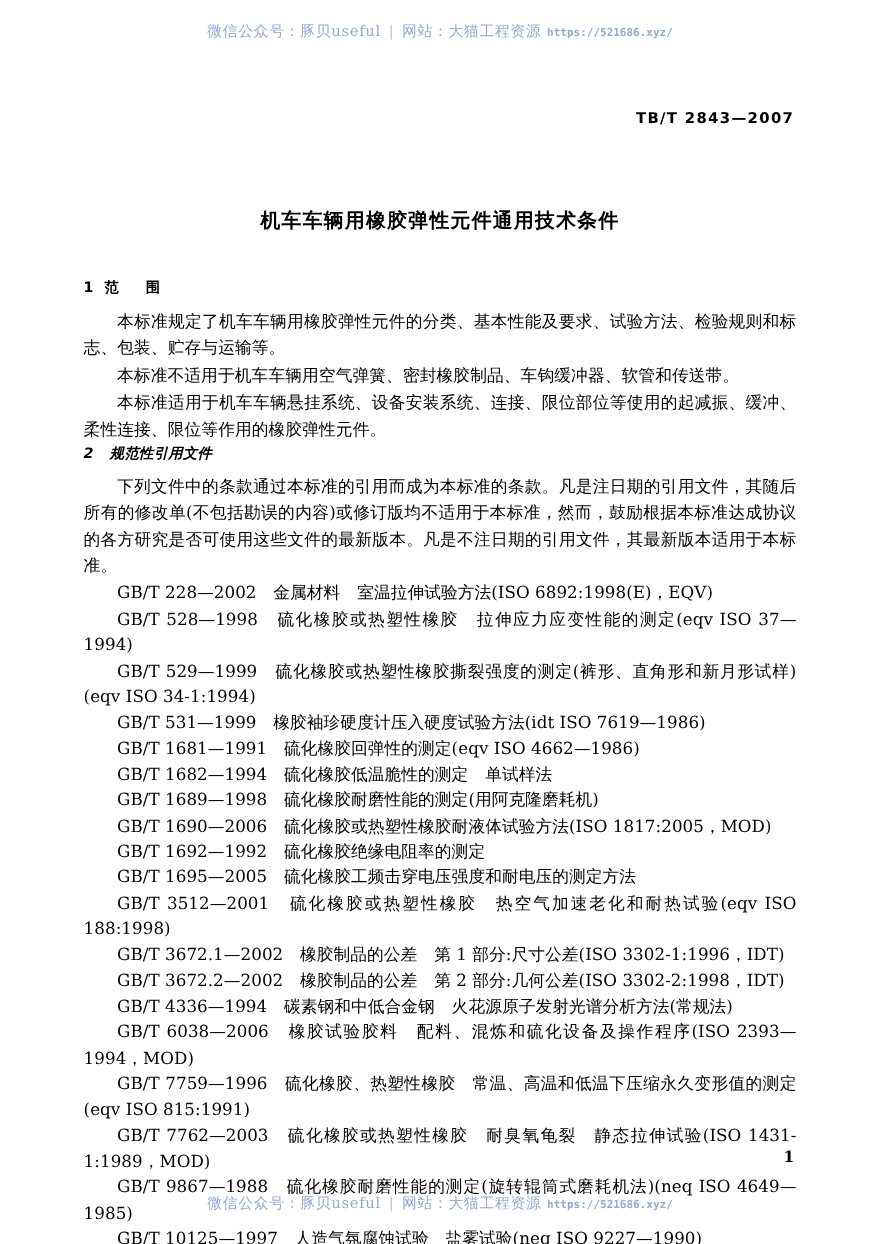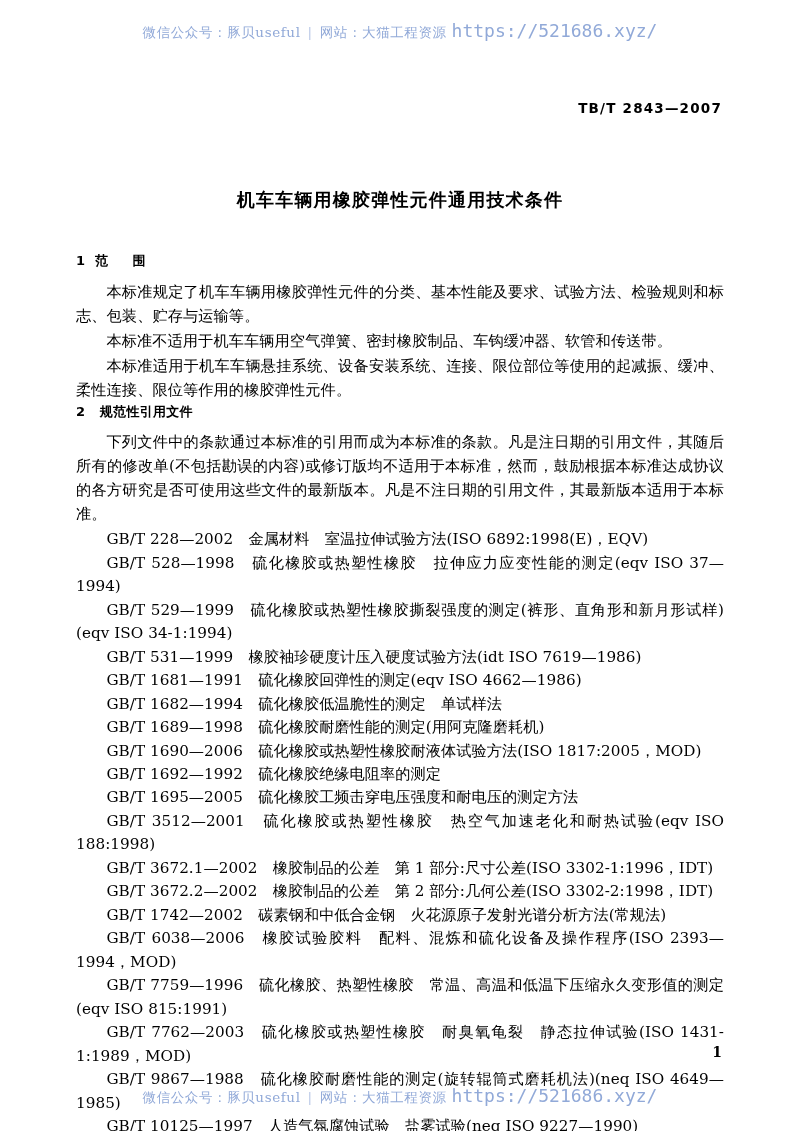--- a/index.html
+++ b/index.html
@@ -33,22 +33,23 @@
     white-space: nowrap;
   }
   .watermark-top { top: 20px; }
   .watermark-bottom { top: 1085px; }
   .watermark .wm-sep {
     color: #b7c6e6;
     padding: 0 7px;
   }
   .watermark .wm-url {
     font-family: "DejaVu Sans Mono", "Liberation Mono", monospace;
-    font-size: 18px;
+    font-size: 10px;
     letter-spacing: 0px;
+    font-weight: bold;
   }
 
   
   .std-number {
     position: absolute;
     top: 100px;
     right: 78px;
     font-family: "DejaVu Sans", "Liberation Sans", sans-serif;
     font-weight: bold;
     font-size: 13.5px;
@@ -77,21 +78,21 @@
   }
 
   h2.section-heading {
     font-family: "DejaVu Sans", "Liberation Sans", sans-serif;
     font-weight: bold;
     font-size: 13px;
     margin: 0 0 10px 0;
     letter-spacing: 0.3px;
     white-space: pre;
   }
-  h2.section-heading.tight { margin-bottom: 9px; }
+  h2.section-heading.tight { margin-bottom: 9px; font-style: italic; }
 
   .para {
     font-size: 15.2px;
     line-height: 1.58;
     margin: 0 0 1px 0;
     text-indent: 2em;
     text-align: justify;
     letter-spacing: 0.1px;
   }
 
@@ -151,21 +152,21 @@
       <p class="ref-item">GB/T 531—1999　橡胶袖珍硬度计压入硬度试验方法(idt ISO 7619—1986)</p>
       <p class="ref-item">GB/T 1681—1991　硫化橡胶回弹性的测定(eqv ISO 4662—1986)</p>
       <p class="ref-item">GB/T 1682—1994　硫化橡胶低温脆性的测定　单试样法</p>
       <p class="ref-item">GB/T 1689—1998　硫化橡胶耐磨性能的测定(用阿克隆磨耗机)</p>
       <p class="ref-item">GB/T 1690—2006　硫化橡胶或热塑性橡胶耐液体试验方法(ISO 1817:2005，MOD)</p>
       <p class="ref-item">GB/T 1692—1992　硫化橡胶绝缘电阻率的测定</p>
       <p class="ref-item">GB/T 1695—2005　硫化橡胶工频击穿电压强度和耐电压的测定方法</p>
       <p class="ref-item">GB/T 3512—2001　硫化橡胶或热塑性橡胶　热空气加速老化和耐热试验(eqv ISO 188:1998)</p>
       <p class="ref-item">GB/T 3672.1—2002　橡胶制品的公差　第 1 部分:尺寸公差(ISO 3302-1:1996，IDT)</p>
       <p class="ref-item">GB/T 3672.2—2002　橡胶制品的公差　第 2 部分:几何公差(ISO 3302-2:1998，IDT)</p>
-      <p class="ref-item">GB/T 1742—2002　碳素钢和中低合金钢　火花源原子发射光谱分析方法(常规法)</p>
+      <p class="ref-item">GB/T 4336—1994　碳素钢和中低合金钢　火花源原子发射光谱分析方法(常规法)</p>
       <p class="ref-item">GB/T 6038—2006　橡胶试验胶料　配料、混炼和硫化设备及操作程序(ISO 2393—1994，MOD)</p>
       <p class="ref-item">GB/T 7759—1996　硫化橡胶、热塑性橡胶　常温、高温和低温下压缩永久变形值的测定(eqv ISO 815:1991)</p>
       <p class="ref-item">GB/T 7762—2003　硫化橡胶或热塑性橡胶　耐臭氧龟裂　静态拉伸试验(ISO 1431-1:1989，MOD)</p>
       <p class="ref-item">GB/T 9867—1988　硫化橡胶耐磨性能的测定(旋转辊筒式磨耗机法)(neq ISO 4649—1985)</p>
       <p class="ref-item">GB/T 10125—1997　人造气氛腐蚀试验　盐雾试验(neq ISO 9227—1990)</p>
 
     </div>
   </div>
 
   <div class="page-number">1</div>

